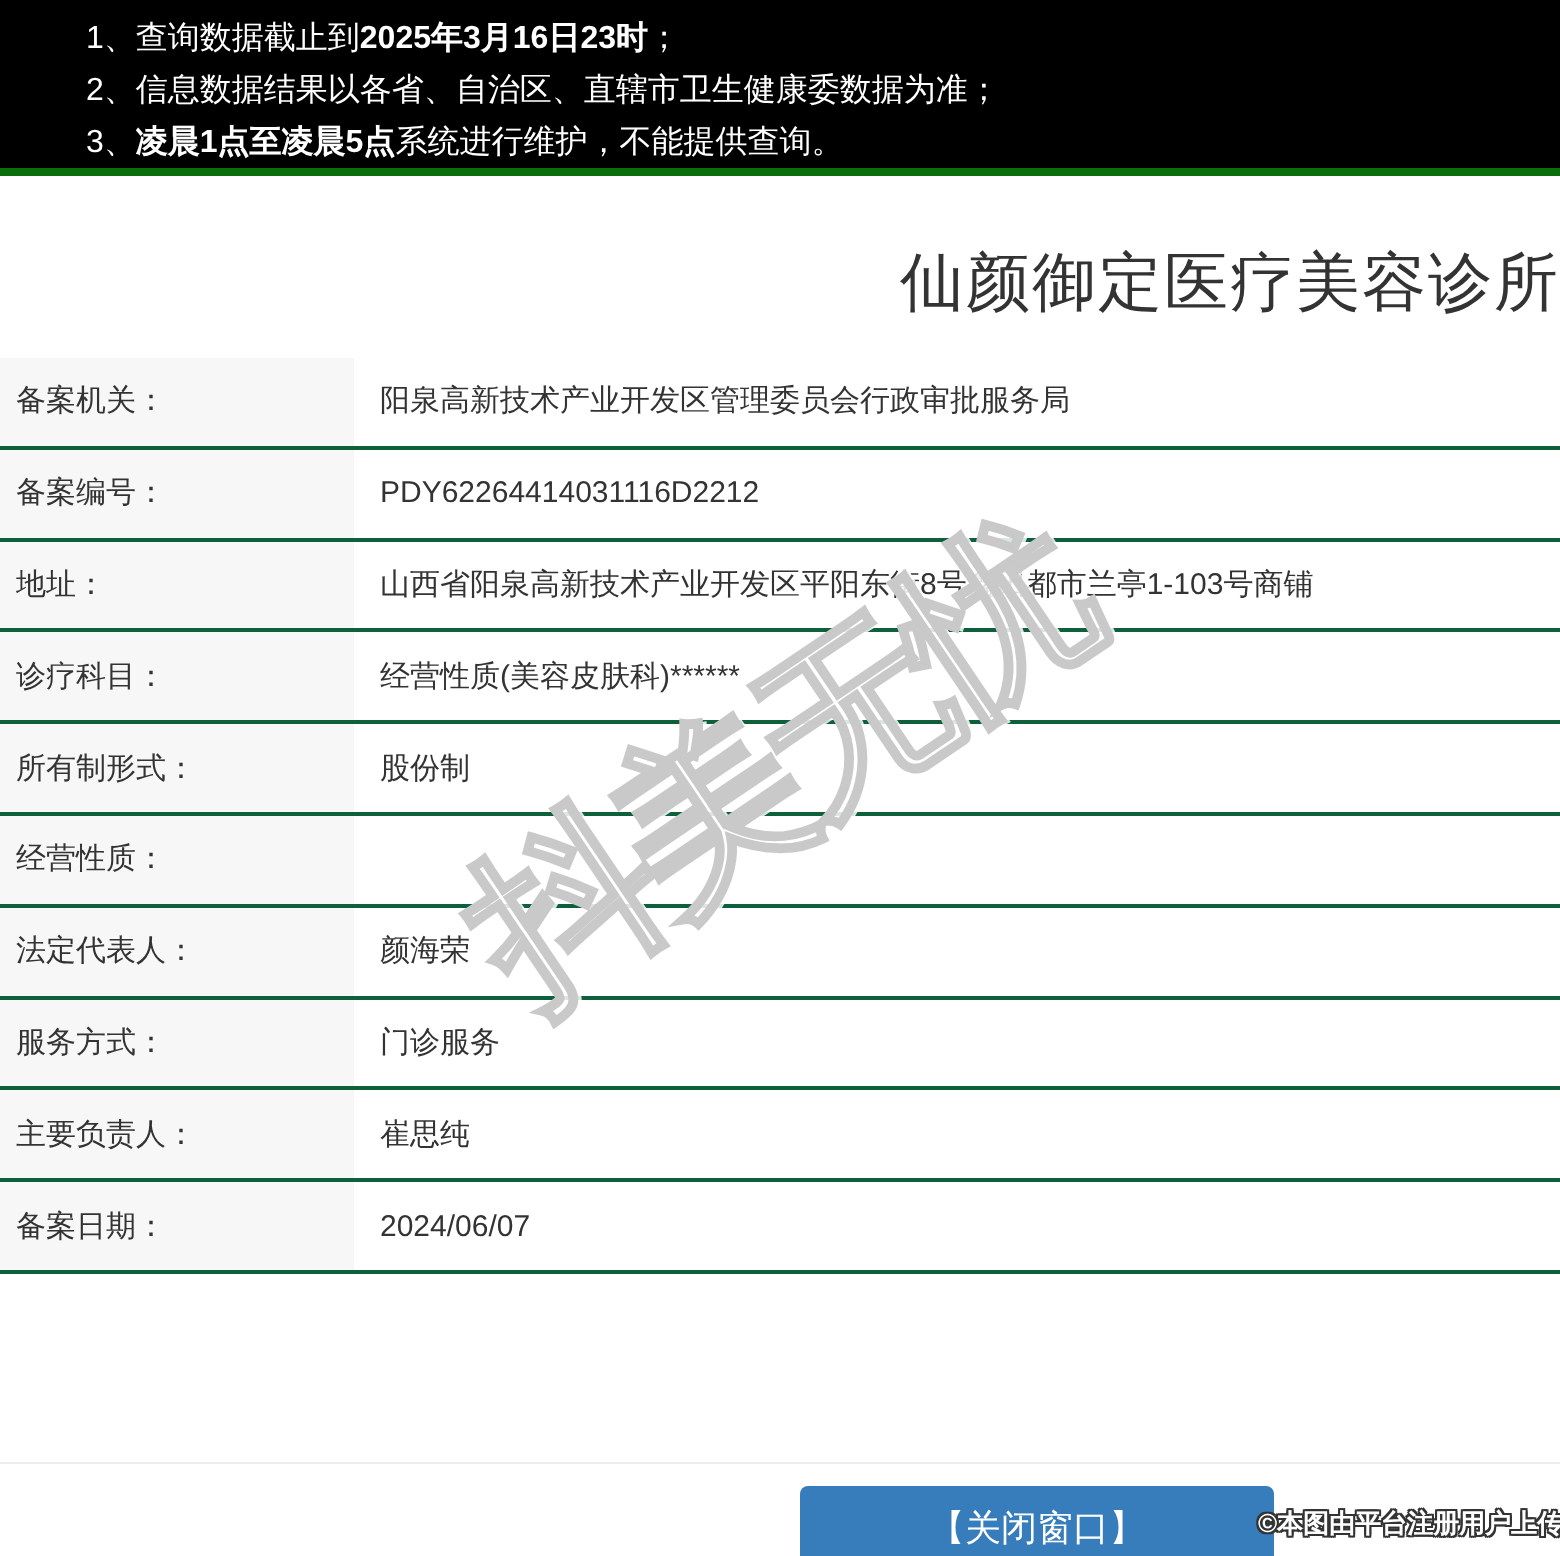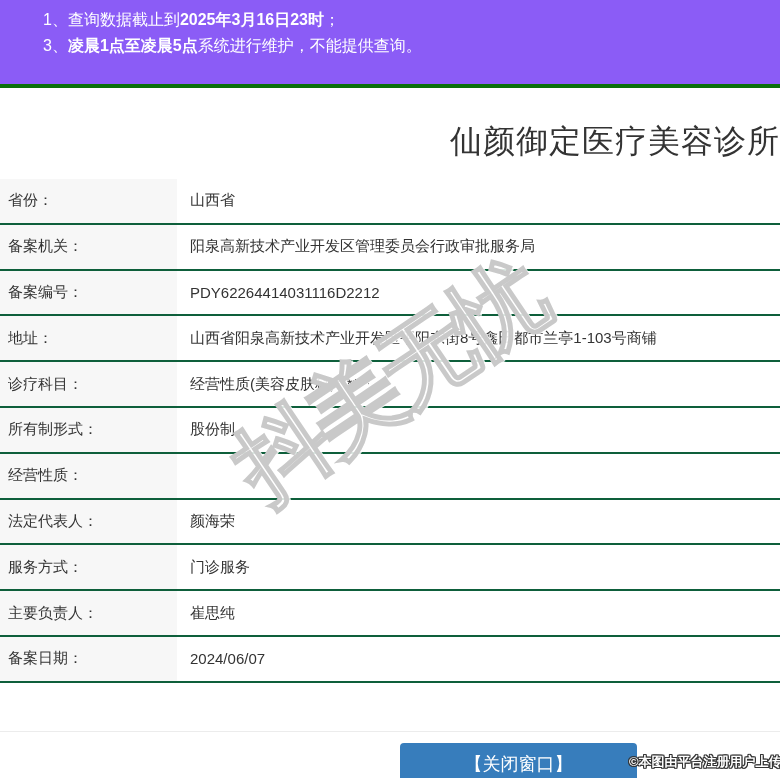--- a/index.html
+++ b/index.html
@@ -8,21 +8,21 @@
     position:relative;
     background:#ffffff;
     color:#333333;
     font-family:"Liberation Sans", sans-serif;
   }
 
   
   .banner {
     width:780px;
     height:88px;
-    background:#8b5cf6;
+    background:#000000;
     border-bottom:4px solid #0A6F0A;
     padding:7px 0 0 43px;
   }
   .banner-line {
     color:#ffffff;
     font-size:16px;
     line-height:26px;
     white-space:nowrap;
   }
   .banner-line b { font-weight:bold; }
@@ -125,30 +125,27 @@
       -1px  1px 0 #333, 1px  1px 0 #333,
        0   -1px 0 #333, 0    1px 0 #333,
       -1px  0   0 #333, 1px  0   0 #333;
   }
 </style>
 </head>
 <body>
 
 <div class="banner">
   <div class="banner-line"><span>1、查询数据截止到</span><b>2025年3月16日23时</b><span>；</span></div>
+  <div class="banner-line"><span>2、信息数据结果以各省、自治区、直辖市卫生健康委数据为准；</span><b></b><span></span></div>
   <div class="banner-line"><span>3、</span><b>凌晨1点至凌晨5点</b><span>系统进行维护，不能提供查询。</span></div>
 </div>
 
 <div class="page-title">仙颜御定医疗美容诊所</div>
 
 <div class="record-table">
-  <div class="row">
-    <div class="label-cell">省份：</div>
-    <div class="value-cell">山西省</div>
-  </div>
   <div class="row">
     <div class="label-cell">备案机关：</div>
     <div class="value-cell">阳泉高新技术产业开发区管理委员会行政审批服务局</div>
   </div>
   <div class="row">
     <div class="label-cell">备案编号：</div>
     <div class="value-cell">PDY62264414031116D2212</div>
   </div>
   <div class="row">
     <div class="label-cell">地址：</div>

